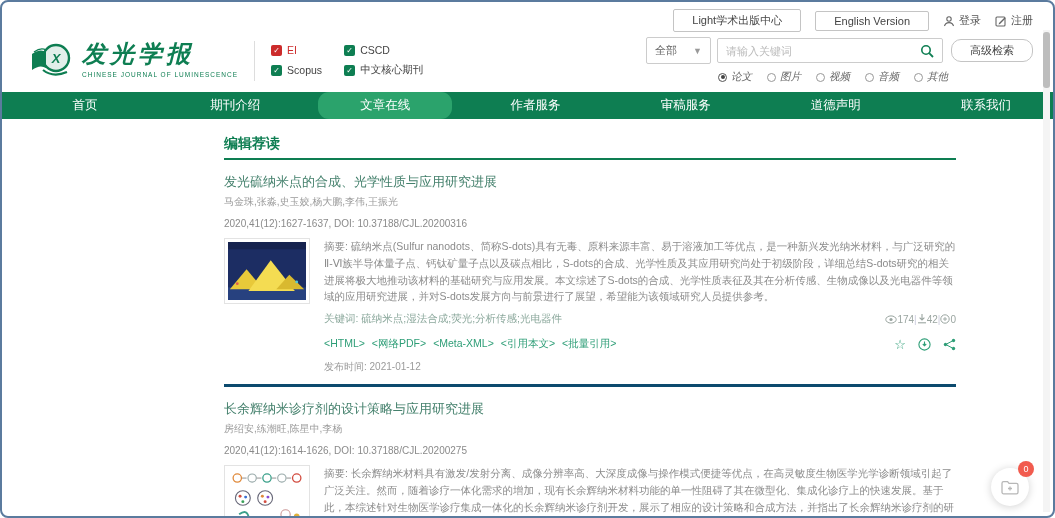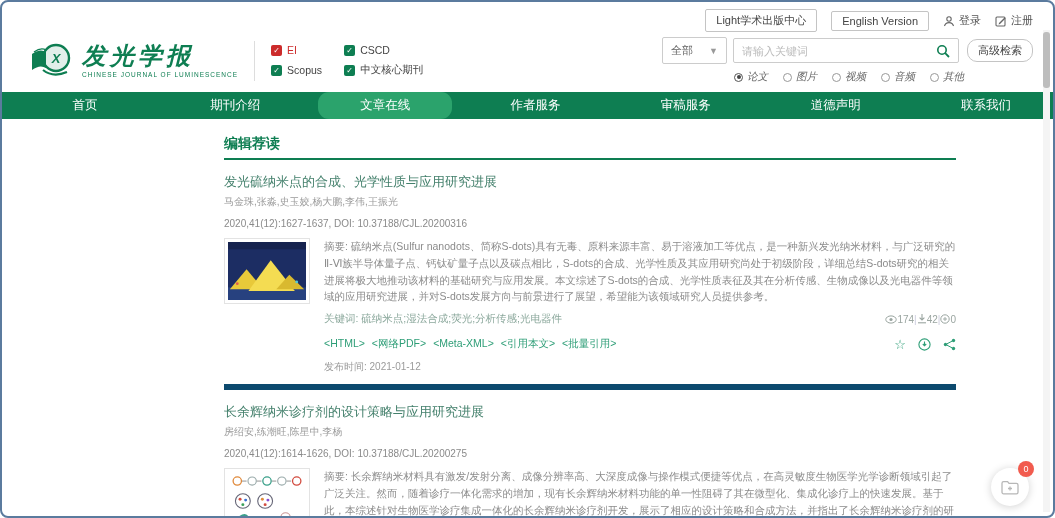--- a/index.html
+++ b/index.html
@@ -4,27 +4,27 @@
 <style>
   * { margin:0; padding:0; box-sizing:border-box; }
   html,body { width:1055px; height:518px; }
   body {
     font-family:"Liberation Sans","DejaVu Sans",sans-serif;
     background:#fff; position:relative; overflow:hidden;
     border:2px solid #5b7b9e; border-radius:8px;
   }
   
   .topbar { display:flex; justify-content:flex-end; align-items:center; gap:14px; padding:7px 20px 3px 0; }
-  .btn-outline { border:1px solid #c4c4c4; border-radius:2px; padding:3px 10px; font-size:11px; color:#444; background:#fff; cursor:pointer; }
+  .btn-outline { border:1px solid #c4c4c4; border-radius:2px; padding:3px 18px; font-size:11px; color:#444; background:#fff; cursor:pointer; }
   .top-link { display:flex; align-items:center; gap:4px; font-size:11px; color:#555; cursor:pointer; }
   .top-link svg { display:block; }
   
   .header { display:flex; align-items:center; padding:2px 20px 8px 26px; }
   .logo { display:flex; align-items:center; gap:8px; cursor:pointer; }
-  .logo-cn { font-size:24px; font-weight:bold; font-style:italic; color:#0e7e52; letter-spacing:4px; line-height:1; }
+  .logo-cn { font-size:24px; font-weight:bold; font-style:italic; color:#0e7e52; letter-spacing:4px; line-height:1;font-family:Liberation Mono, monospace; }
   .logo-en { font-size:6.5px; color:#0e7e52; letter-spacing:1px; margin-top:3px; }
   .div-v { width:1px; height:40px; background:#ddd; margin:0 16px; }
   .badges { display:grid; grid-template-columns:auto auto; column-gap:22px; row-gap:7px; }
   .badge { display:flex; align-items:center; gap:5px; font-size:10.5px; color:#444; }
   .cbox { width:11px; height:11px; border-radius:2px; color:#fff; font-size:8px; line-height:11px; text-align:center; }
   
   .search-wrap { margin-left:auto; display:flex; flex-direction:column; gap:6px; }
   .search-row { display:flex; align-items:center; }
   .scope { border:1px solid #ccc; border-radius:2px; font-size:11px; color:#666; padding:5px 8px; display:flex; align-items:center; gap:16px; cursor:pointer; }
   .scope .chev { color:#999; font-size:9px; }
@@ -37,21 +37,21 @@
   .rdot { width:9px; height:9px; border:1px solid #999; border-radius:50%; position:relative; background:#fff; }
   .rdot.on { border-color:#555; }
   .rdot.on::after { content:""; position:absolute; left:1.5px; top:1.5px; width:4px; height:4px; border-radius:50%; background:#444; }
   
   .nav { display:flex; height:27px; background:#0e7e52; }
   .nav-item { flex:1; display:flex; align-items:center; justify-content:center; color:#fff; font-size:12.5px; cursor:pointer;margin-left:16px; }
   .nav-item.active { background:#2ba36c;border-radius:11px; }
   
   .content { margin:16px 97px 0 222px; }
   .section-title { font-size:14px; font-weight:bold; color:#0e7e52; padding-bottom:5px; border-bottom:2px solid #0e7e52; }
-  .article { padding:13px 0 10px; border-bottom:6px solid #0c4a6e; }
+  .article { padding:13px 0 10px; border-bottom:3px solid #0c4a6e; }
   .a-title { font-size:13px; color:#44806c; margin-bottom:4px; cursor:pointer; }
   .a-authors { font-size:10px; color:#9b9b9b; margin-bottom:9px; }
   .a-cite { font-size:10px; color:#8a8a8a; margin-bottom:9px; }
   .a-body { display:flex; gap:14px; }
   .thumb { width:86px; height:66px; border:1px solid #e3e3e3; padding:3px; flex:none; cursor:pointer; background:#fff; }
   .thumb svg { width:100%; height:100%; display:block; }
   .a-text { flex:1; min-width:0; }
   .abstract { font-size:10.5px; color:#8c8c8c; line-height:1.6; }
   .clamp4 { display:-webkit-box; -webkit-line-clamp:4; -webkit-box-orient:vertical; overflow:hidden; }
   .kw-row { display:flex; justify-content:space-between; align-items:center; margin-top:7px; }

